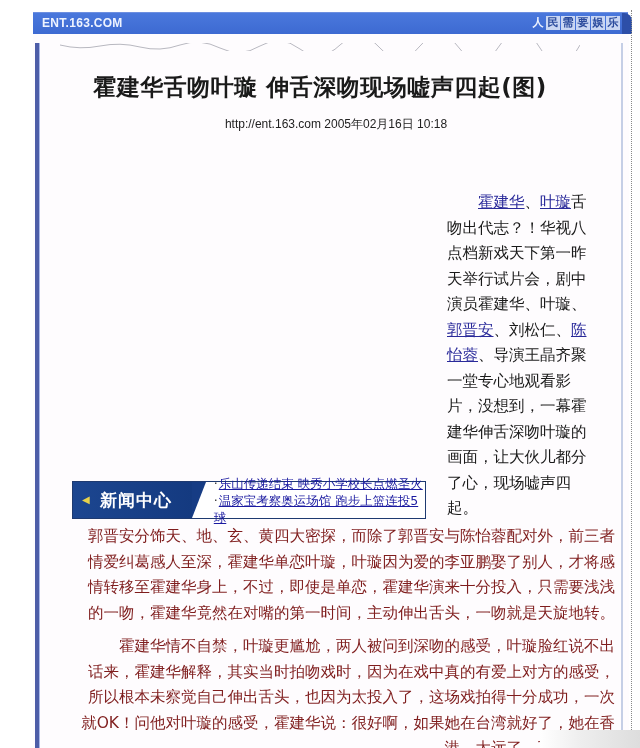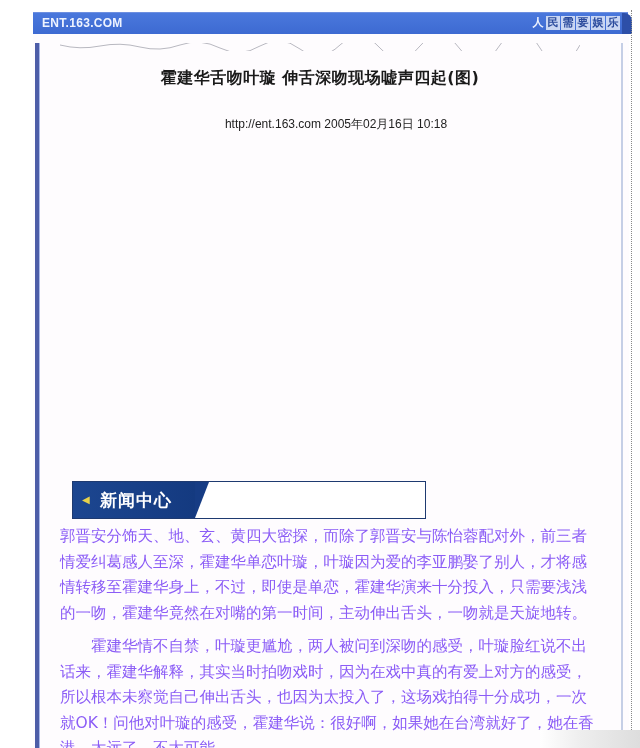--- a/index.html
+++ b/index.html
@@ -46,21 +46,21 @@
     .right-border {
       position: absolute; left: 621px; top: 43px; width: 2px; height: 700px;
       background: #c5cfe6;
     }
     .right-dots {
       position: absolute; left: 631px; top: 10px; width: 0; height: 738px;
       border-left: 1px dotted #888;
     }
     .title {
       position: absolute; left: 0; width: 640px; top: 57px; text-align: center;
-      font-size: 16px; font-weight: bold; color: #1a1a1a; letter-spacing: 0.5px;
+      font-size: 23px; font-weight: bold; color: #1a1a1a; letter-spacing: 0.5px;
     }
     .meta {
       position: absolute; left: 16px; width: 640px; top: 116px; text-align: center;
       font-size: 12px; color: #222; font-family: "Liberation Sans", sans-serif;
     }
     .side-col {
       position: absolute; left: 447px; top: 190px; width: 150px;
       font-size: 15.5px; line-height: 25.5px; color: #1a1a1a;
     }
     .side-col p { margin: 0; text-indent: 2em; }
@@ -84,22 +84,22 @@
       font-size: 10px; line-height: 10px;
     }
     .news-tab-label { margin-left: 8px; font-size: 17px; font-weight: bold; letter-spacing: 1px; font-family: Liberation Serif, serif; }
     .news-links {
       margin-left: 22px; display: flex; flex-direction: column; justify-content: center;
       font-size: 12.5px; line-height: 17px;
     }
     .news-links a { color: #1a1aa0; text-decoration: underline; }
     .news-links .dot { color: #333; margin-right: 1px; }
     .full-para {
-      position: absolute; left: 60px; width: 540px;
-      font-size: 15.5px; line-height: 25.5px; color: #8b5cf6;
+      position: absolute; left: 75px; width: 540px;
+      font-size: 15.5px; line-height: 25.5px; color: #7f1d1d; text-align: right;
     }
     .full-para p { margin: 0; }
     .para-indent { text-indent: 2em; }
     .corner-mark {
       position: absolute; left: 540px; top: 730px; width: 100px; height: 18px;
       background: linear-gradient(90deg, #fff, #eee 40%, #ddd);
     }
   </style>
 </head>
 <body>
@@ -124,26 +124,31 @@
 </svg>
 
 <div class="left-border"></div>
 <div class="right-border"></div>
 <div class="right-dots"></div>
 
 <h1 class="title">霍建华舌吻叶璇 伸舌深吻现场嘘声四起(图)</h1>
 <div class="meta">http://ent.163.com  2005年02月16日 10:18</div>
 
 <div class="side-col">
+  <p><a class="lnk">霍建华</a><span>、</span><a class="lnk">叶璇</a><span>舌吻出代志？！华视八点档新戏天下第一昨天举行试片会，剧中演员霍建华、叶璇、</span><a class="lnk">郭晋安</a><span>、刘松仁、</span><a class="lnk">陈怡蓉</a><span>、导演王晶齐聚一堂专心地观看影片，没想到，一幕霍建华伸舌深吻叶璇的画面，让大伙儿都分了心，现场嘘声四起。</span></p>
 </div>
 
 <div class="news-box">
   <div class="news-tab">
     <span class="speaker-icon">◀</span>
     <span class="news-tab-label">新闻中心</span>
+  </div>
+  <div class="news-links">
+    <div><span class="dot">·</span><a>乐山传递结束 映秀小学校长点燃圣火</a></div>
+    <div><span class="dot">·</span><a>温家宝考察奥运场馆 跑步上篮连投5球</a></div>
   </div>
 </div>
 
 <div class="full-para" style="top:524px;">
   <p>郭晋安分饰天、地、玄、黄四大密探，而除了郭晋安与陈怡蓉配对外，前三者情爱纠葛感人至深，霍建华单恋叶璇，叶璇因为爱的李亚鹏娶了别人，才将感情转移至霍建华身上，不过，即使是单恋，霍建华演来十分投入，只需要浅浅的一吻，霍建华竟然在对嘴的第一时间，主动伸出舌头，一吻就是天旋地转。</p>
 </div>
 
 <div class="full-para" style="top:634px;">
   <p class="para-indent">霍建华情不自禁，叶璇更尴尬，两人被问到深吻的感受，叶璇脸红说不出话来，霍建华解释，其实当时拍吻戏时，因为在戏中真的有爱上对方的感受，所以根本未察觉自己伸出舌头，也因为太投入了，这场戏拍得十分成功，一次就OK！问他对叶璇的感受，霍建华说：很好啊，如果她在台湾就好了，她在香港，太远了，不太可能。</p>
 </div>

